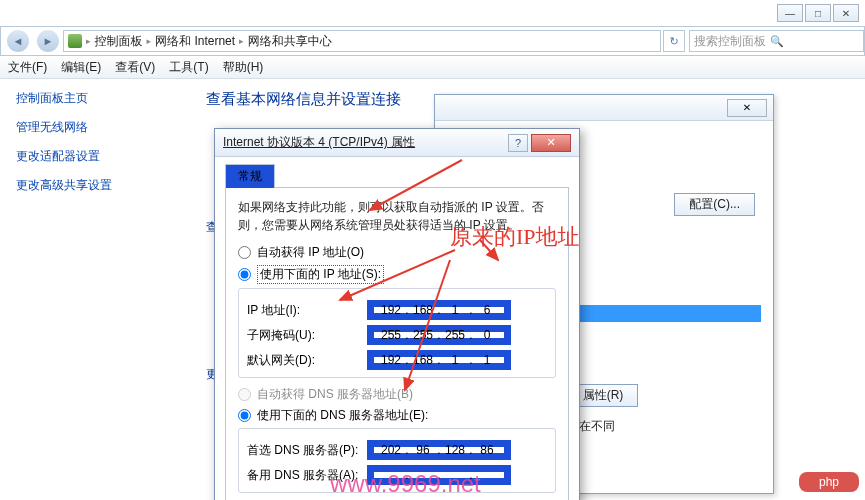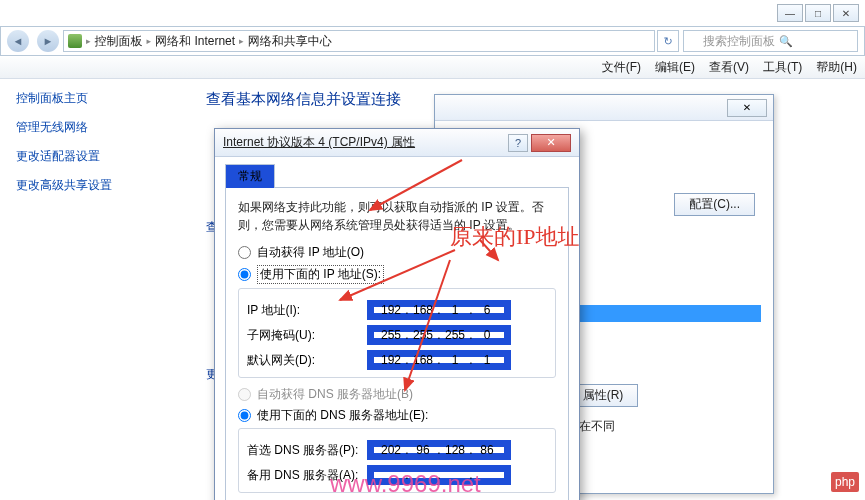--- a/index.html
+++ b/index.html
@@ -7,25 +7,25 @@
 
 
 .win-chrome { position: absolute; top: 4px; right: 6px; display: flex; gap: 2px; }
 .win-btn { width: 26px; height: 18px; border: 1px solid #a7b4c0; background: linear-gradient(#f7fbff,#e1ecf7); display: flex; align-items: center; justify-content: center; font-size: 10px; color: #444; }
 
 .nav-bar { position: absolute; top: 26px; left: 0; right: 0; height: 30px; border: 1px solid #b7c8d8; display: flex; align-items: center; background: #fff; }
 .nav-arrow { width: 22px; height: 22px; border-radius: 50%; background: linear-gradient(#dbe8f5,#b9cee6); margin: 0 2px 0 6px; display: flex; align-items: center; justify-content: center; color: #5a7390; font-size: 11px; }
 .breadcrumb { flex: 1; height: 22px; border: 1px solid #b7c8d8; margin: 0 2px; display: flex; align-items: center; padding: 0 4px; gap: 4px; color: #222; }
 .breadcrumb .sep { color: #888; font-size: 9px; }
 .bc-icon { width: 14px; height: 14px; background: linear-gradient(#8fc36a,#4a8f2f); border-radius: 2px; }
-.searchbox { width: 175px; height: 22px; border: 1px solid #b7c8d8; margin-right: 6px; display: flex; align-items: center; padding: 0 19px; color: #999; gap: 4px; }
+.searchbox { width: 175px; height: 22px; border: 1px solid #b7c8d8; display: flex; align-items: center; padding: 0 4px; color: #999; gap: 4px; }
 .search-icon { color: #6b87a6; font-size: 11px; }
 .refresh { width: 22px; height: 22px; border: 1px solid #b7c8d8; display: flex; align-items: center; justify-content: center; margin-right: 4px; color: #4d78b3; font-size: 11px; }
 
-.menu-bar { position: absolute; top: 57px; left: 0; right: 0; height: 22px; display: flex; align-items: center; gap: 14px; padding: 0 8px; background: linear-gradient(#fdfefe,#eef2f6); border-bottom: 1px solid #d6dee8; justify-content: flex-end; }
+.menu-bar { position: absolute; top: 57px; left: 0; right: 0; height: 22px; display: flex; align-items: center; gap: 14px; padding: 0 8px; background: linear-gradient(#fdfefe,#eef2f6); border-bottom: 1px solid #d6dee8; }
 .menu-bar span { color: #222; }
 
 .sidebar { position: absolute; top: 80px; left: 0; width: 192px; bottom: 0; padding: 10px 16px; }
 .sidebar a { display: block; color: #0645ad; text-decoration: none; margin-bottom: 12px; }
 
 .main { position: absolute; top: 80px; left: 192px; right: 0; bottom: 0; padding: 10px 14px; }
 .main h2 { font-size: 15px; color: #003399; font-weight: normal; margin-bottom: 10px; }
 
 
 .bg-dialog { position: absolute; left: 434px; top: 94px; width: 340px; height: 400px; border: 1px solid #8aa3c2; background: #fff; box-shadow: 2px 2px 6px rgba(0,0,0,.2); }
@@ -54,21 +54,21 @@
 .ipbox { width: 144px; height: 20px; border: 7px solid #1d4ed8; display: flex; align-items: center; justify-content: space-evenly; padding: 0 4px; background: #fff; }
 .ipbox span { width: 24px; text-align: center; }
 .ipbox .dot { width: 6px; text-align: center; }
 .disabled { color: #8d8d8d; }
 
 
 .anno-text { position: absolute; color: #e23a2f; font-size: 22px; font-family: KaiTi, serif; z-index: 20; }
 .arrow-svg { position: absolute; z-index: 19; pointer-events: none; }
 
 .watermark { position: absolute; left: 330px; top: 470px; font-size: 24px; color: #ec4899; font-family: Arial; z-index: 30; opacity: .85; }
-.php-logo { position: absolute; right: 6px; bottom: 8px; background: #d9534f; color: #fff; padding: 3px 4px; border-radius: 2px; font-size: 12px; z-index: 30; }
+.php-logo { position: absolute; right: 6px; bottom: 8px; background: #d9534f; color: #fff; padding: 3px 20px; border-radius: 8px; font-size: 12px; z-index: 30; }
 </style>
 </head>
 <body>
 
 <div class="win-chrome">
   <div class="win-btn">—</div>
   <div class="win-btn">□</div>
   <div class="win-btn">✕</div>
 </div>
 

